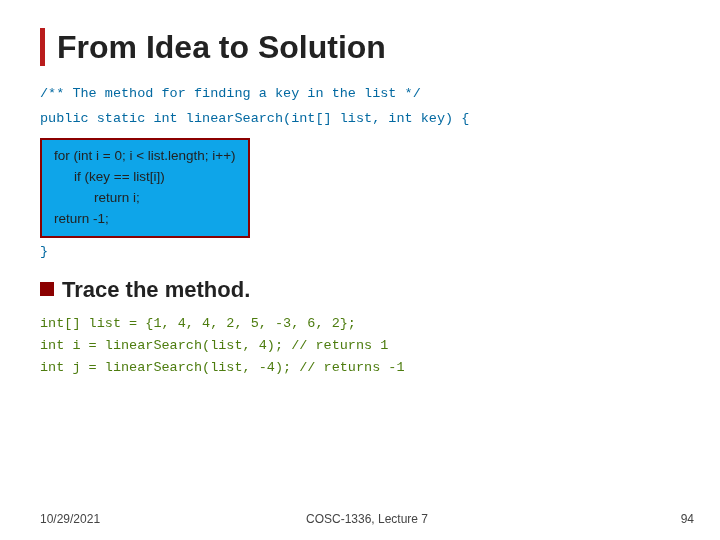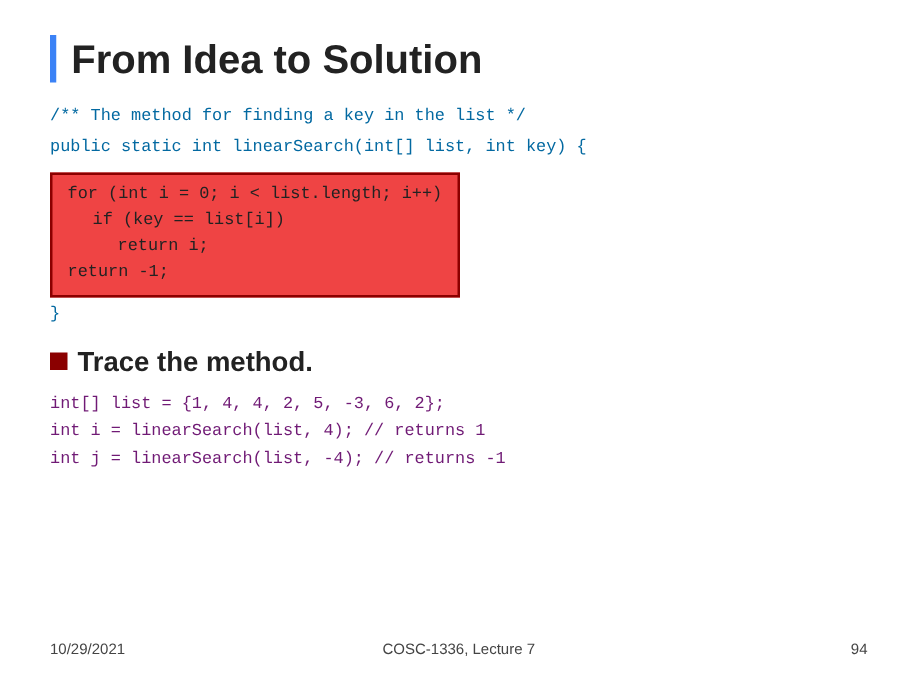--- a/index.html
+++ b/index.html
@@ -17,41 +17,41 @@
       width: 720px;
       height: 540px;
       padding: 28px 40px 20px 40px;
       position: relative;
     }
 
     .title {
       font-size: 32px;
       font-weight: bold;
       color: #222222;
-      border-left: 5px solid #3b82f6;
+      border-left: 5px solid #b91c1c;
       padding-left: 12px;
       margin-bottom: 18px;
       line-height: 1.2;
     }
 
     .code-block {
       font-family: 'Courier New', Courier, monospace;
       font-size: 13.5px;
       color: #0369a1;
       line-height: 1.55;
       margin-bottom: 4px;
     }
 
     .code-box {
       border: 2px solid #8B0000;
       padding: 6px 12px;
       margin: 4px 0 4px 0;
       display: inline-block;
-      background: #ef4444;
-      font-family: Liberation Mono, monospace;
+      background: #0ea5e9;
+      font-family: Liberation Sans, sans-serif;
       font-size: 13.5px;
       line-height: 1.55;
       color: #222;
     }
 
     .bullet-section {
       margin-top: 14px;
       margin-bottom: 10px;
       display: flex;
       align-items: flex-start;
@@ -68,21 +68,21 @@
 
     .bullet-text {
       font-size: 22px;
       font-weight: bold;
       color: #222;
     }
 
     .trace-code {
       font-family: 'Courier New', Courier, monospace;
       font-size: 13.5px;
-      color: #701a75;
+      color: #4d7c0f;
       line-height: 1.65;
       margin-top: 6px;
     }
 
     .footer {
       position: absolute;
       bottom: 14px;
       left: 40px;
       right: 26px;
       display: flex;

